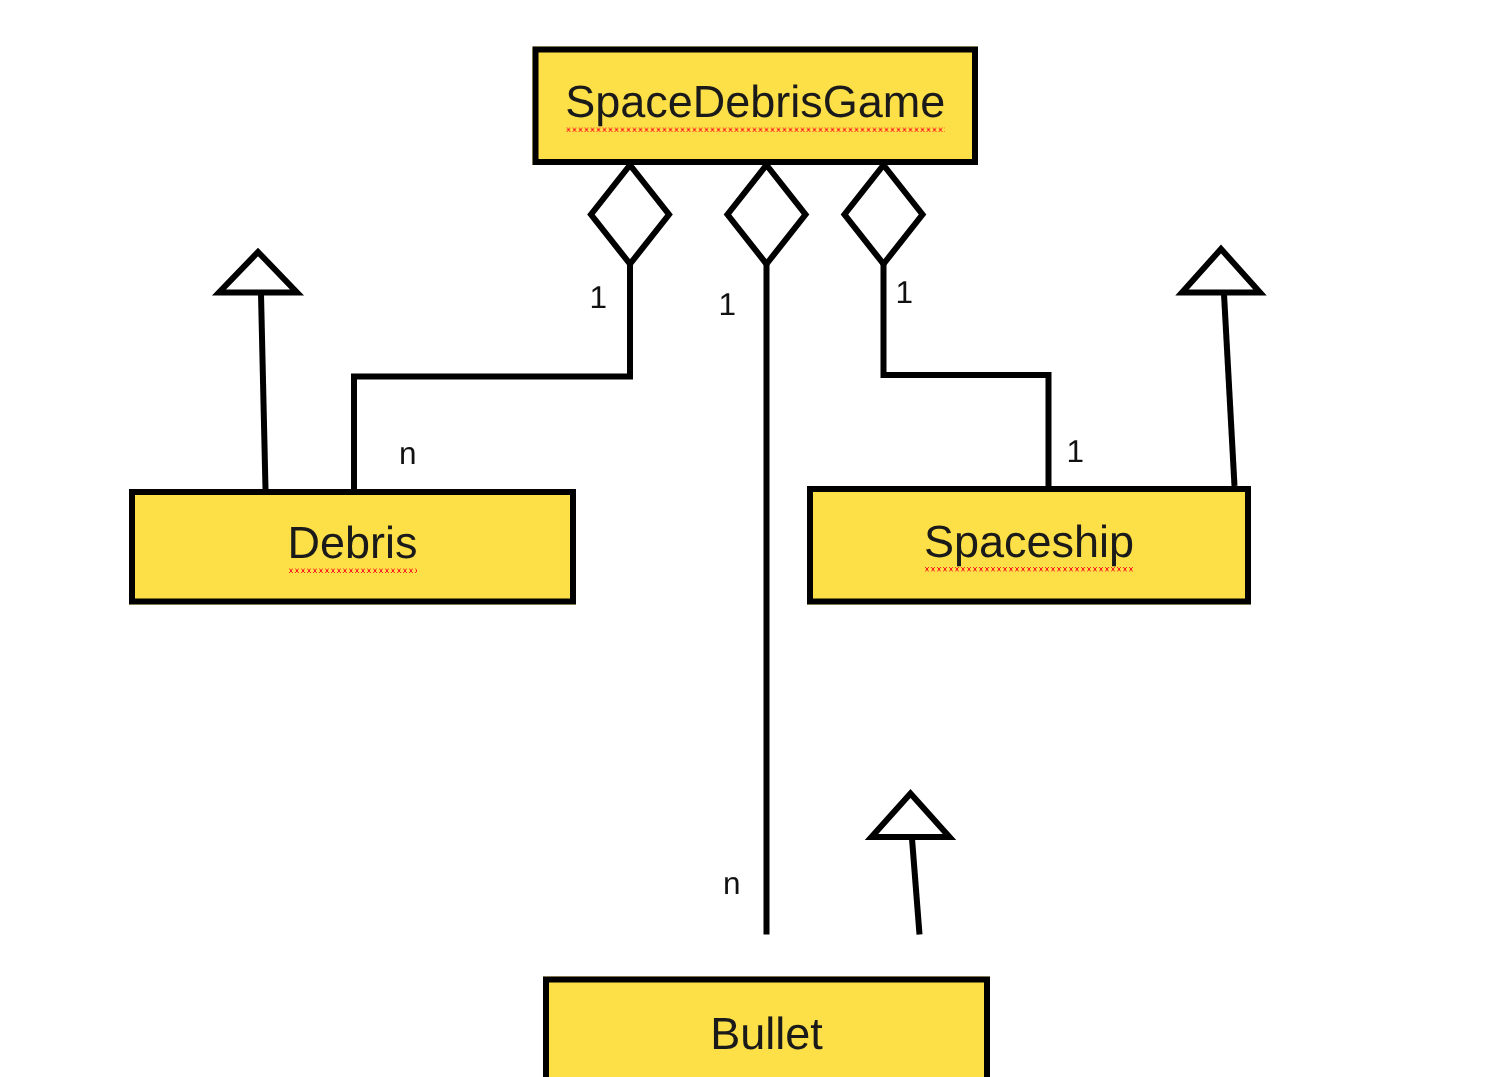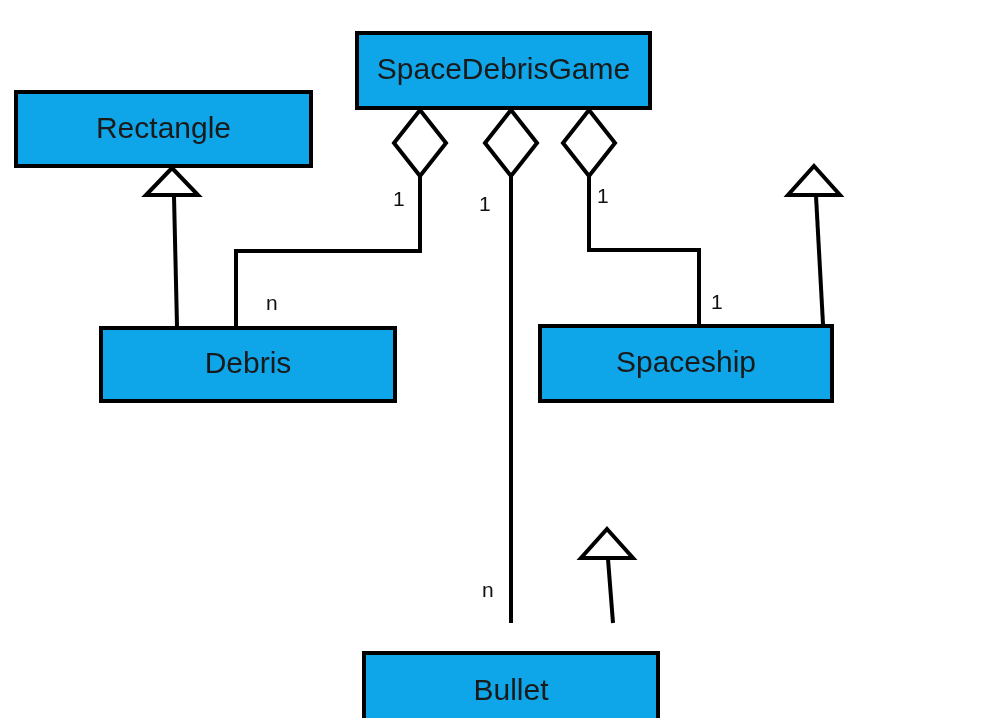--- a/index.html
+++ b/index.html
@@ -22,21 +22,21 @@
     position: absolute;
     left: 0;
     top: 0;
     width: 1006px;
     height: 718px;
   }
   .uml-class {
     position: absolute;
     box-sizing: border-box;
     border: 4px solid #000000;
-    background: #0ea5e9;
+    background: #fde047;
     display: flex;
     align-items: center;
     justify-content: center;
     z-index: 3;
   }
   .uml-class-name {
     font-family: "Liberation Sans", sans-serif;
     font-size: 30px;
     line-height: 1;
     color: #1a1a1a;
@@ -95,30 +95,27 @@
       <line x1="816" y1="196" x2="823" y2="324" stroke="#000000" stroke-width="4" stroke-linecap="butt"></line>
       <path d="M 814 166 L 840 195 L 788 195 Z" fill="#ffffff" stroke="#000000" stroke-width="4" stroke-linejoin="miter"></path>
     </g>
 
     <g>
       <line x1="608" y1="559" x2="613" y2="623" stroke="#000000" stroke-width="4" stroke-linecap="butt"></line>
       <path d="M 607 529 L 633 558 L 581 558 Z" fill="#ffffff" stroke="#000000" stroke-width="4" stroke-linejoin="miter"></path>
     </g>
   </svg>
 
-  <div class="uml-class" id="box-rectangle" style="left: 14px; top: 90px; width: 299px; height: 78px;">
-    <span class="uml-class-name">Rectangle</span>
-  </div>
 
   <div class="uml-class" id="box-spacedebrisgame" style="left: 355px; top: 31px; width: 297px; height: 79px;">
     <span class="uml-class-name spell-error">SpaceDebrisGame</span>
   </div>
 
 
-  <div class="uml-class" id="box-debris" style="left: 86px; top: 326px; width: 298px; height: 77px; margin-left: 13px;">
+  <div class="uml-class" id="box-debris" style="left: 86px; top: 326px; width: 298px; height: 77px;">
     <span class="uml-class-name spell-error">Debris</span>
   </div>
 
   <div class="uml-class" id="box-spaceship" style="left: 538px; top: 324px; width: 296px; height: 79px;">
     <span class="uml-class-name spell-error">Spaceship</span>
   </div>
 
 
   <div class="uml-class" id="box-bullet" style="left: 362px; top: 623px; width: 298px; height: 79px; margin-top: 28px;">
     <span class="uml-class-name">Bullet</span>

